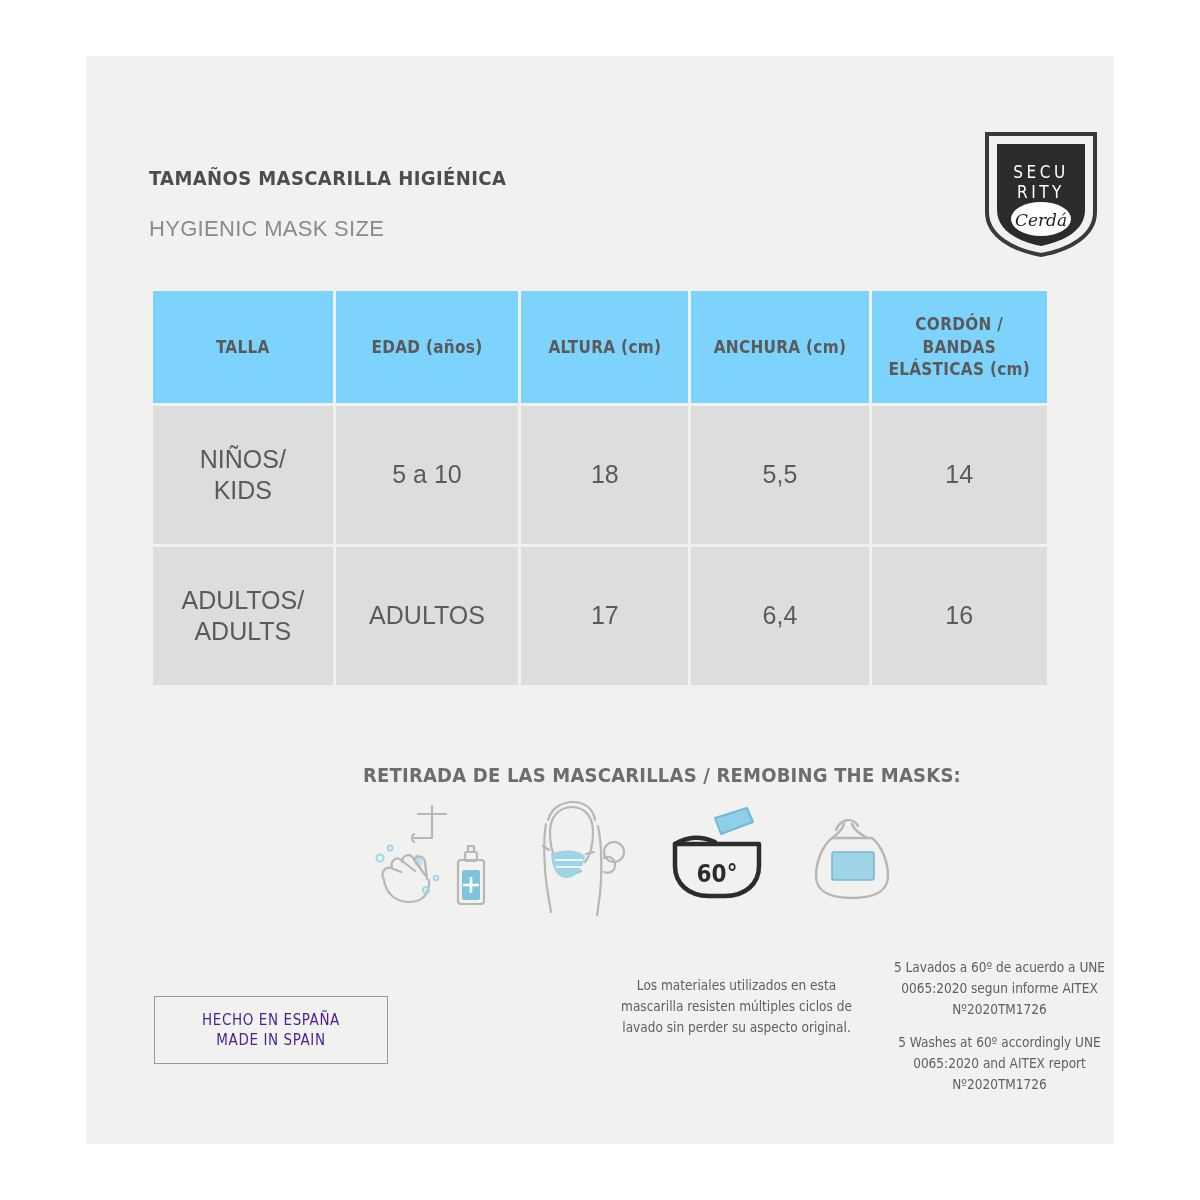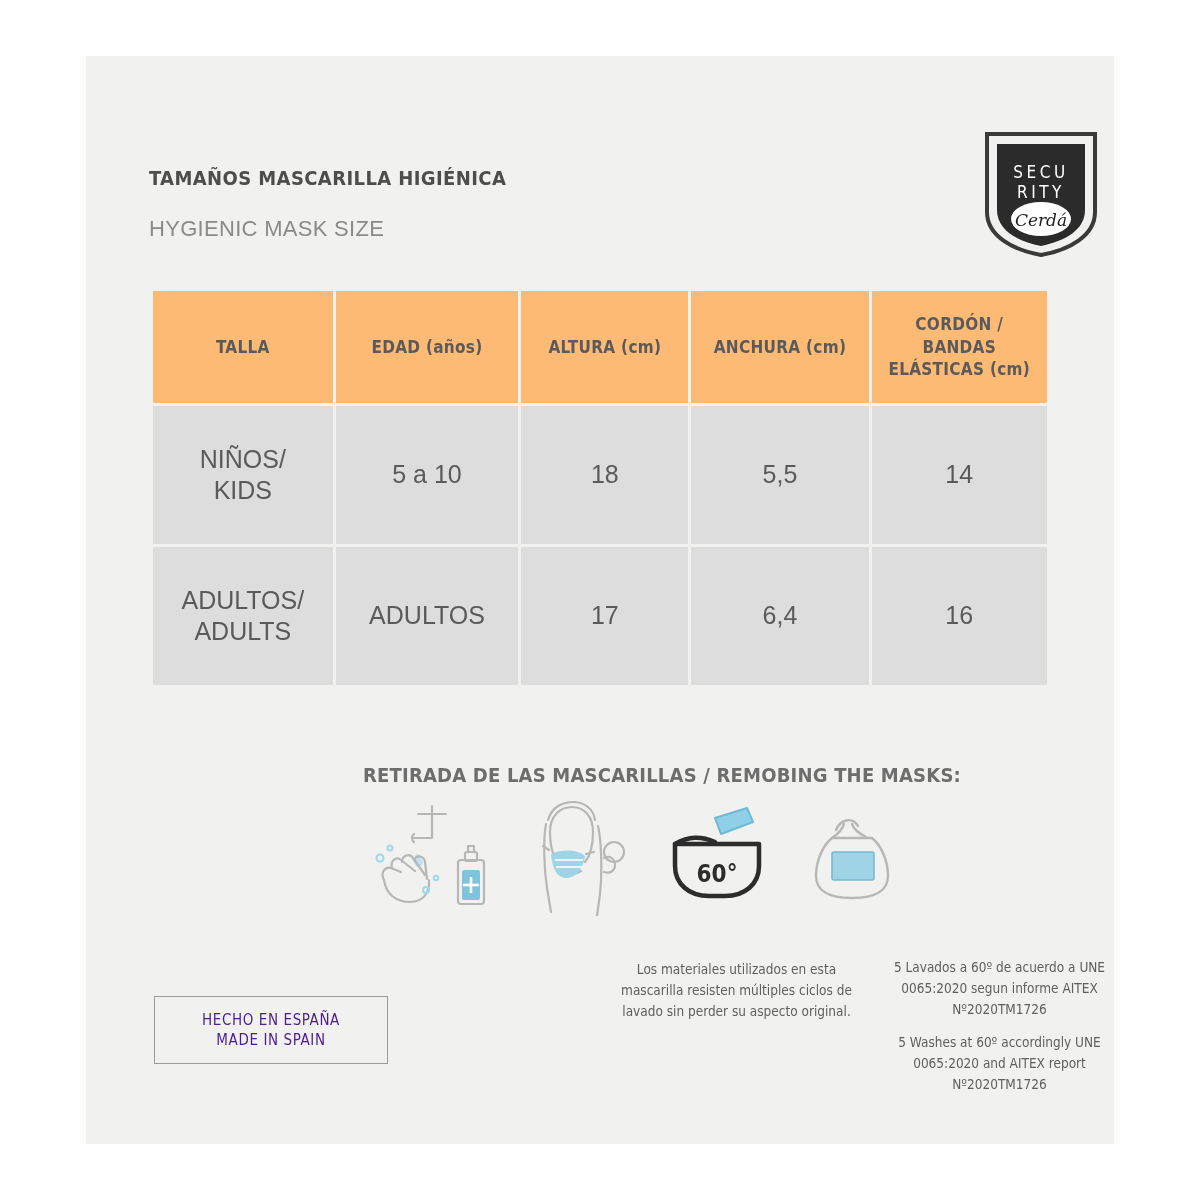--- a/index.html
+++ b/index.html
@@ -71,21 +71,21 @@
     width: 900px;
     border-collapse: separate;
     border-spacing: 3px;
   }
   .table th, .table td {
     text-align: center;
     vertical-align: middle;
     color: #5a5a5a;
   }
   .table thead th {
-    background: #fdba74;
+    background: #7dd3fc;
     height: 112px;
     font-family: "DejaVu Sans Condensed", "Liberation Sans", sans-serif;
     font-weight: bold;
     font-size: 17px;
     letter-spacing: 0.3px;
     line-height: 1.35;
     padding: 0 6px;
   }
   .table tbody td {
     background: #dddddd;
@@ -171,21 +171,21 @@
     position: absolute;
     left: 528px;
     top: 903px;
     width: 245px;
     text-align: center;
     font-family: "DejaVu Sans Condensed", "Liberation Sans", sans-serif;
     font-size: 13.5px;
     line-height: 1.55;
     color: #5f5f5f;
   }
-  .materials p { margin: 0 0 12px 0; }
+  .materials p { margin: 16px 0 12px 0; }
   .materials p:last-child { margin-bottom: 0; }
 
   .certification {
     position: absolute;
     left: 806px;
     top: 901px;
     width: 215px;
     text-align: center;
     font-family: "DejaVu Sans Condensed", "Liberation Sans", sans-serif;
     font-size: 13.5px;

